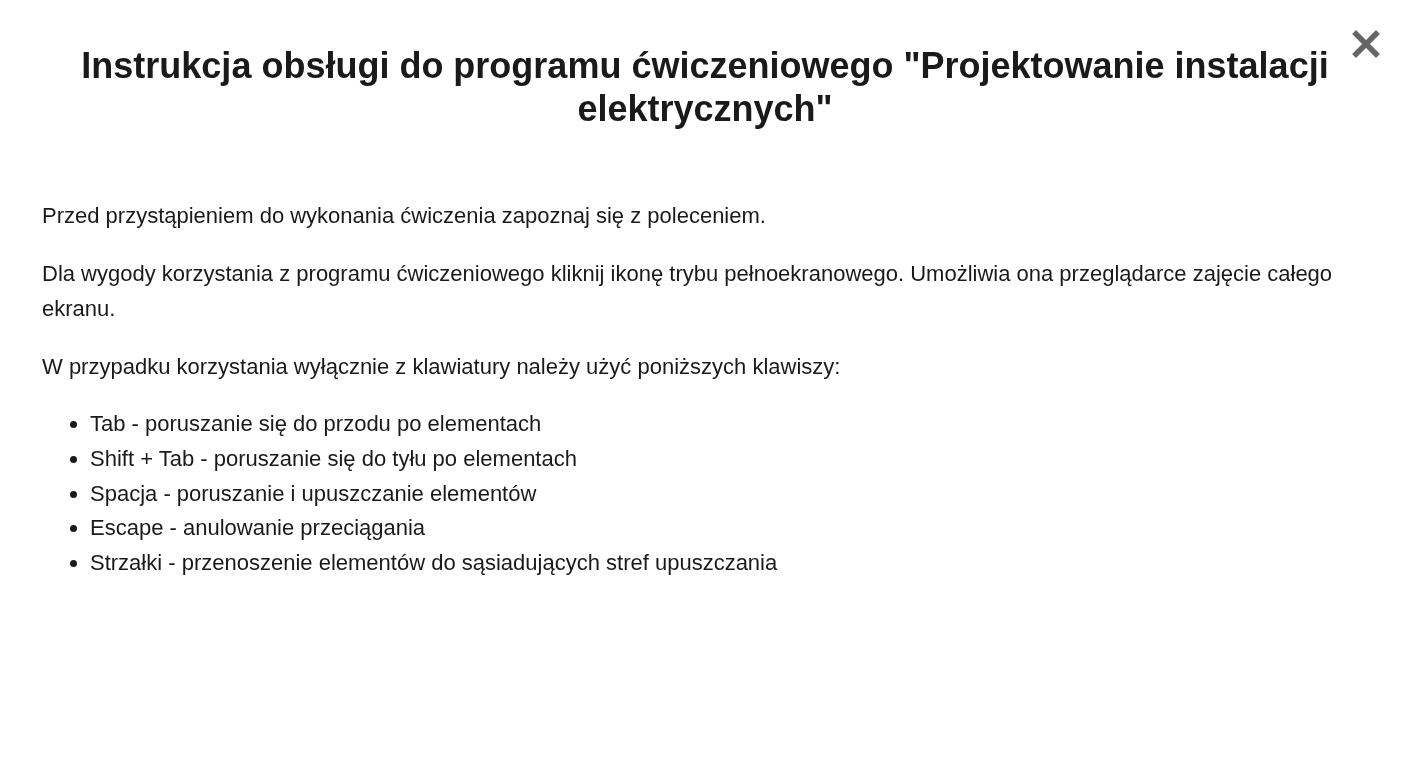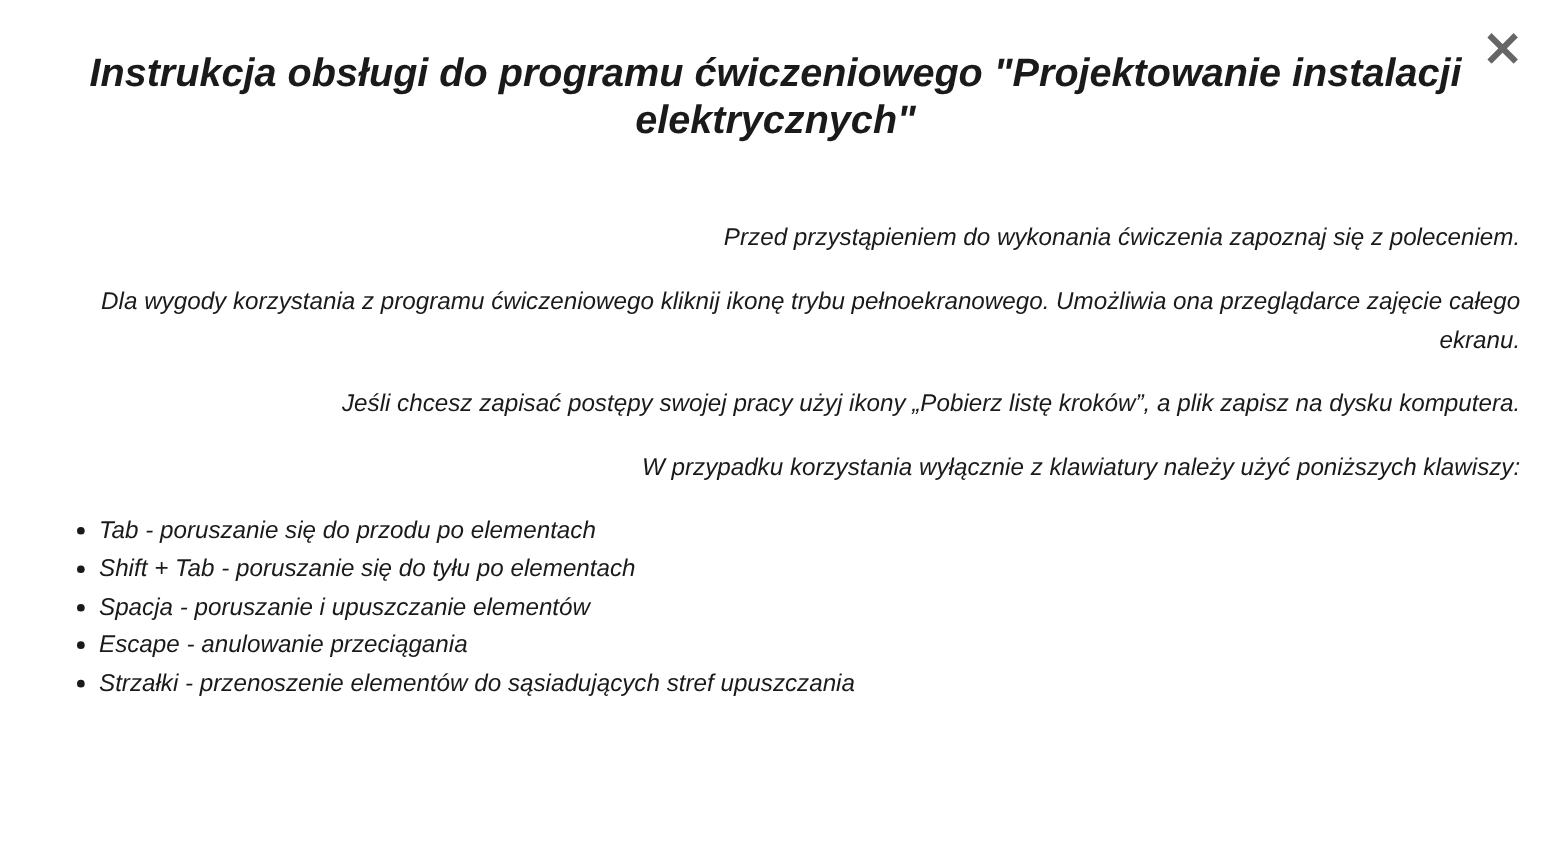--- a/index.html
+++ b/index.html
@@ -1,43 +1,42 @@
 <!DOCTYPE html>
 <html><head>
 <meta charset="utf-8">
 <style>
   html, body { margin: 0; padding: 0; background: #ffffff; }
   body { width: 1410px; height: 772px; overflow: hidden; position: relative;
          font-family: "Liberation Sans", sans-serif; color: #1a1a1a; }
-  .dialog { position: absolute; left: 0; top: 0; width: 1410px; height: 680px; font-style: italic; }
+  .dialog { position: absolute; left: 0; top: 0; width: 1410px; height: 680px; }
   .close-btn { position: absolute; left: 1348px; top: 26px; width: 36px; height: 36px;
                display: flex; align-items: center; justify-content: center; cursor: pointer; }
   .title { position: absolute; left: 60px; top: 44px; width: 1290px; margin: 0;
            text-align: center; font-size: 36px; font-weight: bold; line-height: 43px; color: #1a1a1a; }
   .content { position: absolute; left: 42px; top: 198px; width: 1340px; font-size: 22px; line-height: 35px; }
-  .content p { margin: 0 0 23px 0; text-align: right; }
+  .content p { margin: 0 0 23px 0; }
   .content ul { margin: 0; padding-left: 48px; list-style: disc; }
   .content li { line-height: 34.8px; }
 </style>
 </head>
 <body>
 
 <div class="dialog">
   <div class="close-btn">
     <svg width="28" height="28" viewBox="0 0 28 28">
       <path d="M4 4 L24 24 M24 4 L4 24" stroke="#666666" stroke-width="5.5" stroke-linecap="square"></path>
     </svg>
   </div>
 
   <h1 class="title">Instrukcja obsługi do programu ćwiczeniowego "Projektowanie instalacji elektrycznych"</h1>
 
   <div class="content">
     <p>Przed przystąpieniem do wykonania ćwiczenia zapoznaj się z poleceniem.</p>
     <p>Dla wygody korzystania z programu ćwiczeniowego kliknij ikonę trybu pełnoekranowego. Umożliwia ona przeglądarce zajęcie całego ekranu.</p>
-    <p>Jeśli chcesz zapisać postępy swojej pracy użyj ikony „Pobierz listę kroków”, a plik zapisz na dysku komputera.</p>
     <p>W przypadku korzystania wyłącznie z klawiatury należy użyć poniższych klawiszy:</p>
     <ul>
       <li>Tab - poruszanie się do przodu po elementach</li>
       <li>Shift + Tab - poruszanie się do tyłu po elementach</li>
       <li>Spacja - poruszanie i upuszczanie elementów</li>
       <li>Escape - anulowanie przeciągania</li>
       <li>Strzałki - przenoszenie elementów do sąsiadujących stref upuszczania</li>
     </ul>
   </div>
 </div>

